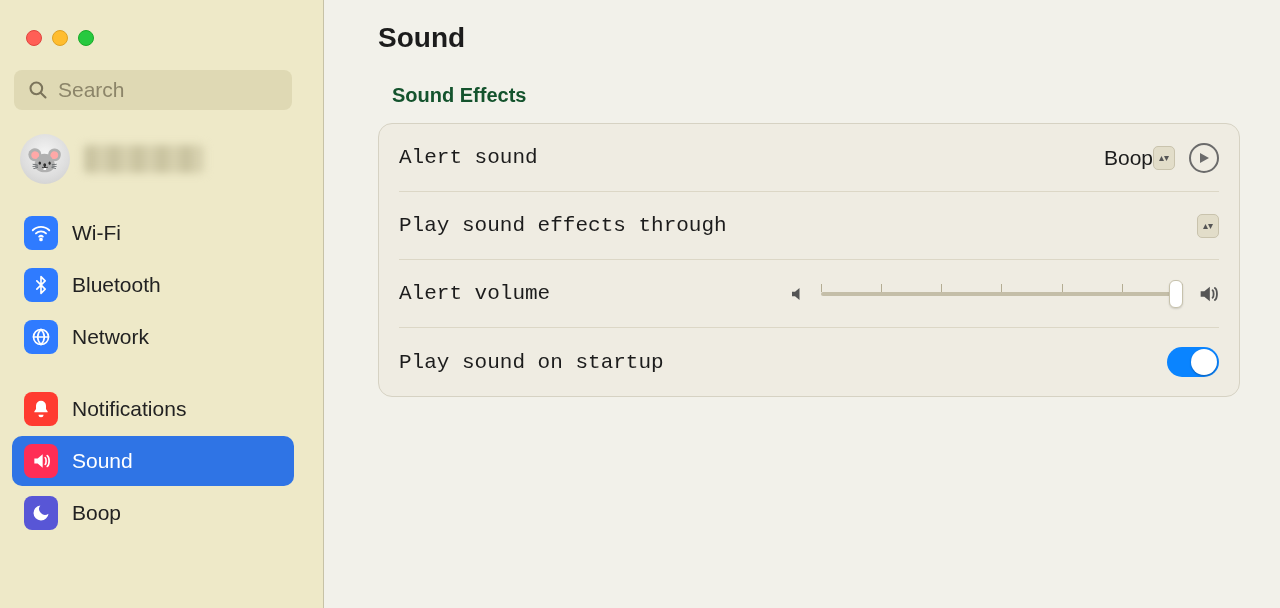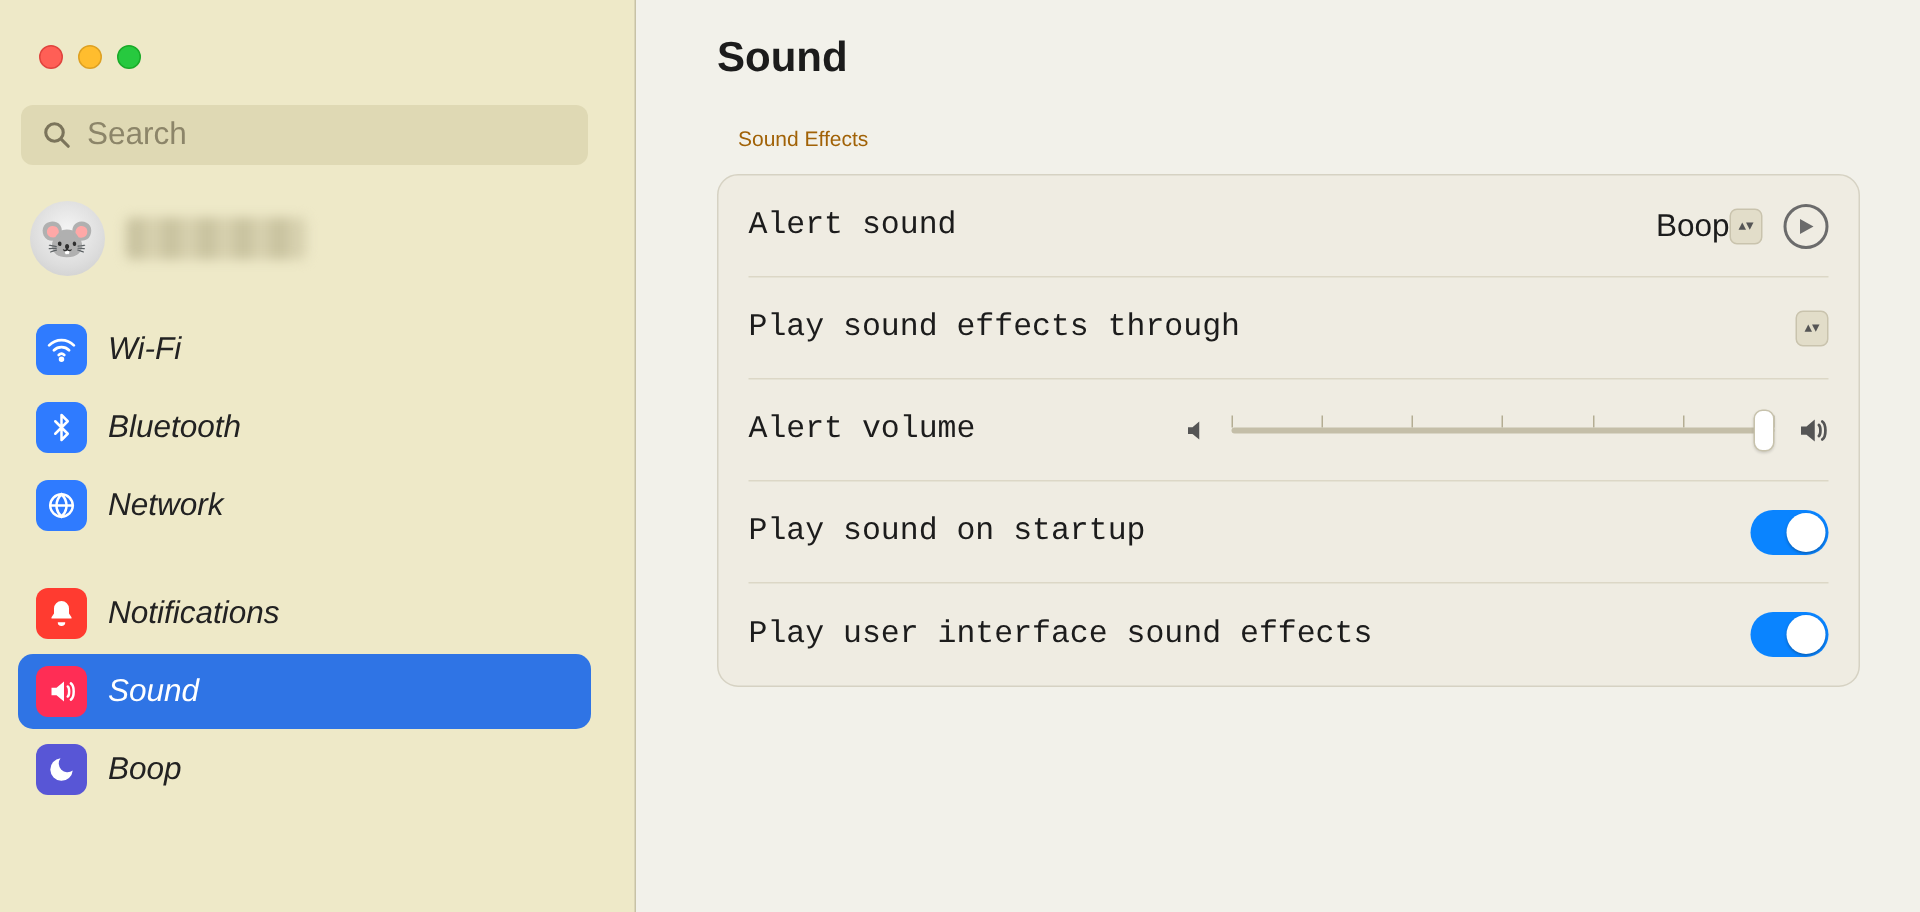--- a/index.html
+++ b/index.html
@@ -1,21 +1,21 @@
 <!DOCTYPE html>
 <html><head>
 <meta charset="utf-8">
 <style>
   * { box-sizing: border-box; margin: 0; padding: 0; }
   html, body { width: 1280px; height: 608px; overflow: hidden; font-family: -apple-system, "Helvetica Neue", Helvetica, Arial, sans-serif; }
   body { display: flex; background: #f3f2ed; }
 
   
   .sidebar {
-    width: 424px;
+    width: 324px;
     background: #eee9c8;
     border-right: 1px solid #c7c2a6;
     padding: 20px 29px 0 12px;
     overflow: hidden;
   }
   .traffic-lights { display: flex; gap: 10px; padding: 10px 0 24px 14px; }
   .tl { width: 16px; height: 16px; border-radius: 50%; }
   .tl-red { background: #ff5f56; border: 1px solid #e0443e; }
   .tl-yellow { background: #ffbd2e; border: 1px solid #dea123; }
   .tl-green { background: #27c93f; border: 1px solid #1aab29; }
@@ -40,42 +40,42 @@
     background: radial-gradient(circle at 50% 40%, #f5f5f5 0%, #ddd 60%, #c9c9c9 100%);
     display:flex; align-items:center; justify-content:center;
     font-size:30px;
   }
   .account-name {
     width: 120px; height: 28px;
     background: repeating-linear-gradient(90deg,#c9c3a0 0 12px,#d6d0ae 12px 24px);
     filter: blur(4px); border-radius:4px;
   }
 
-  .nav-section { margin-top: 6px; font-style: italic; }
+  .nav-section { margin-top: 6px; }
   .nav-item {
     display: flex; align-items: center; gap: 14px;
     padding: 8px 12px; margin: 2px 0;
     border-radius: 10px;
     font-size: 21px; color: #222;
     cursor: default;
   }
   .nav-item.selected { background: #2f74e5; color: #fff; }
   .nav-icon {
     width: 34px; height: 34px; border-radius: 8px;
     display: flex; align-items: center; justify-content: center;
     color: #fff; flex: 0 0 auto;
   }
 
   
   .main {
     flex: 1; padding: 22px 40px 0 54px;
     background: #f2f1ea;
   }
   .page-title { font-size: 28px; font-weight: 700; color: #1c1c1c; margin-bottom: 30px; }
-  .section-title { font-size: 14px; font-weight: 400; color: #a16207; margin-bottom: 16px; margin-left: 14px; }
+  .section-title { font-size: 20px; font-weight: 700; color: #14532d; margin-bottom: 16px; margin-left: 14px; }
 
   .card {
     background: #efece2;
     border: 1px solid #d6d2c3;
     border-radius: 14px;
     padding: 0 20px;
   }
   .row {
     display: flex; align-items: center; justify-content: space-between;
     min-height: 68px;
@@ -287,22 +287,16 @@
       </div>
     </div>
 
     <div class="row">
       <div class="row-label">Play sound on startup</div>
       <div class="toggle on" id="tg-startup">
           <div class="knob"></div>
         </div>
     </div>
 
-    <div class="row">
-      <div class="row-label">Play user interface sound effects</div>
-      <div class="toggle on" id="tg-ui">
-          <div class="knob"></div>
-        </div>
-    </div>
 
 
   </div>
 </div>
 
 </body></html>

